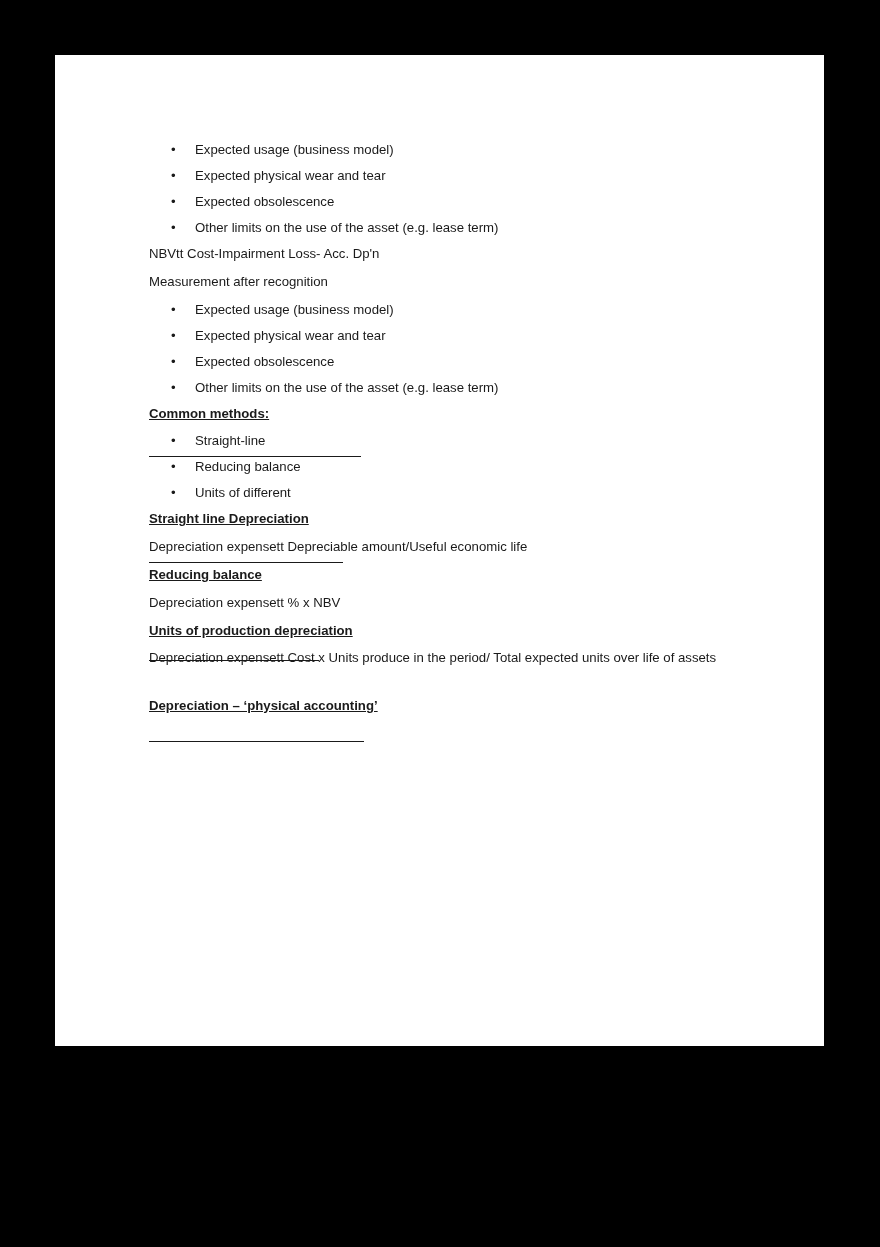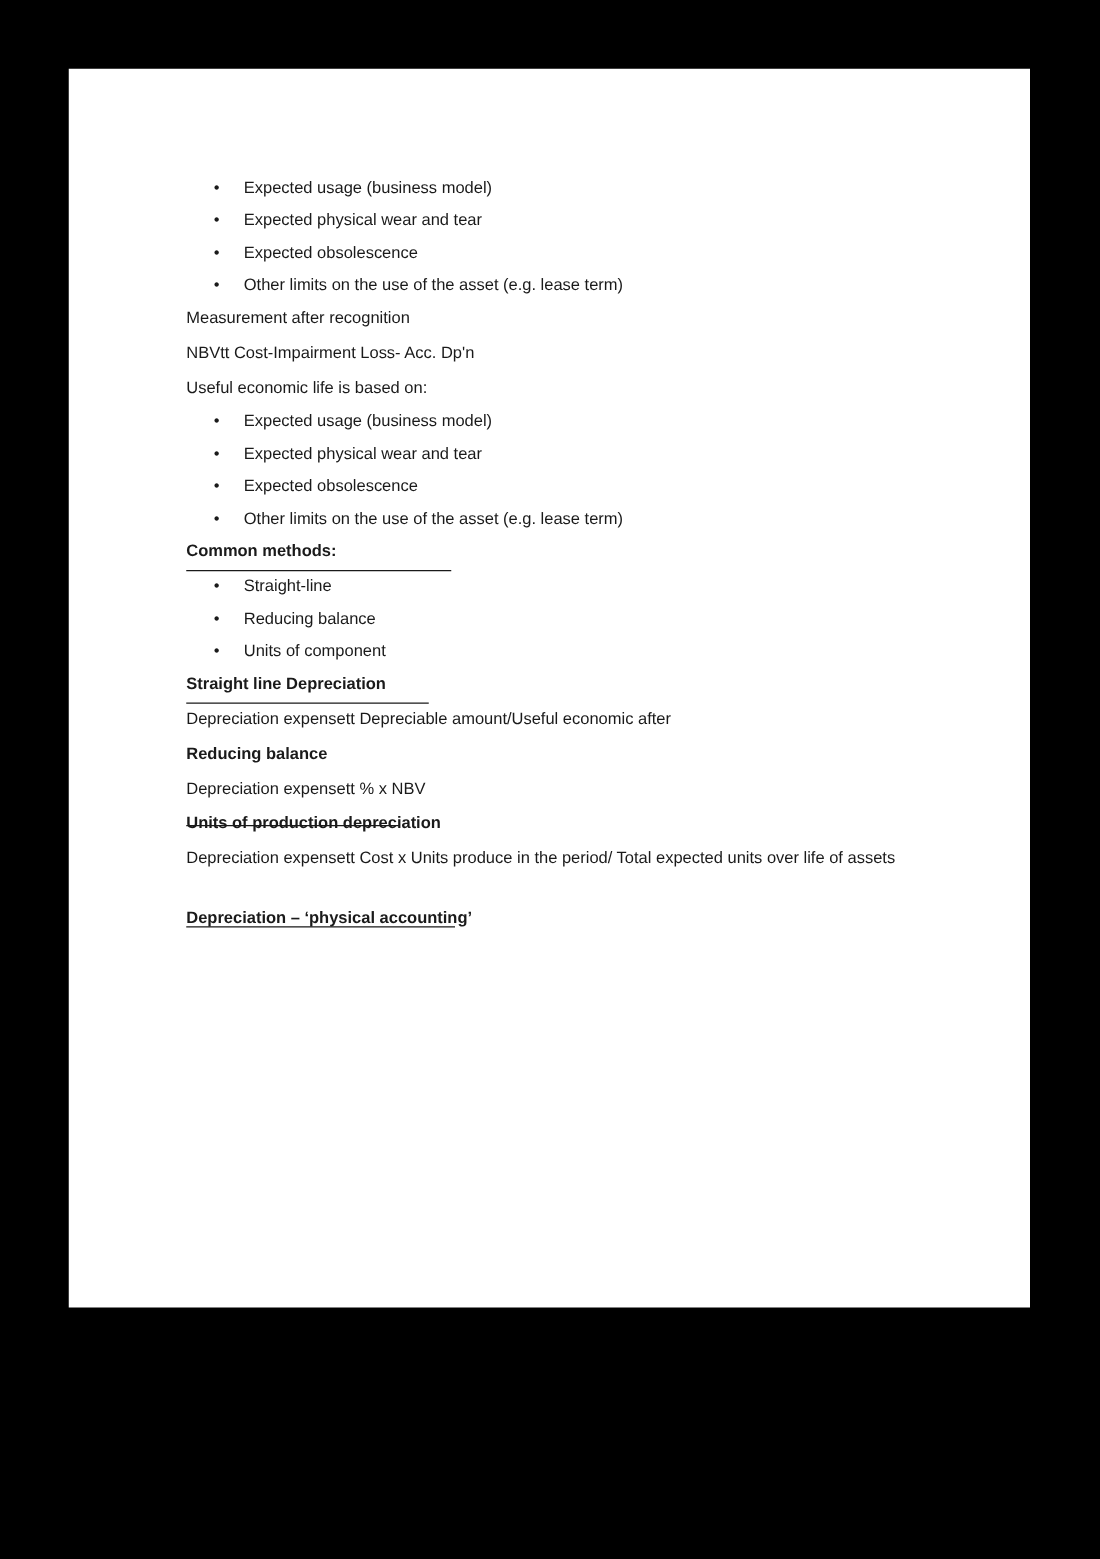--- a/index.html
+++ b/index.html
@@ -51,20 +51,21 @@
   }
   .bullet-line .dot {
     position: absolute;
     left: 22px;
     top: 0;
     font-size: 13.2px;
     color: #1a1a1a;
   }
   .bold {
     font-weight: bold;
+    text-decoration: underline;
   }
   .ul-full {
   }
   .spacer {
     height: 20px;
   }
   
   .stroke {
     position: absolute;
     height: 1px;
@@ -87,23 +88,22 @@
       </div>
 
       <div class="bullet-line">
         <span class="dot">•</span><span>Expected obsolescence</span>
       </div>
 
       <div class="bullet-line">
         <span class="dot">•</span><span>Other limits on the use of the asset (e.g. lease term)</span>
       </div>
 
+      <p class="line">NBVtt Cost-Impairment Loss- Acc. Dp'n</p>
       <p class="line">Measurement after recognition</p>
-      <p class="line">NBVtt Cost-Impairment Loss- Acc. Dp'n</p>
-      <p class="line">Useful economic life is based on:</p>
 
       <div class="bullet-line">
         <span class="dot">•</span><span>Expected usage (business model)</span>
       </div>
 
       <div class="bullet-line">
         <span class="dot">•</span><span>Expected physical wear and tear</span>
       </div>
 
       <div class="bullet-line">
@@ -118,25 +118,25 @@
 
       <div class="bullet-line">
         <span class="dot">•</span><span>Straight-line</span>
       </div>
 
       <div class="bullet-line">
         <span class="dot">•</span><span>Reducing balance</span>
       </div>
 
       <div class="bullet-line">
-        <span class="dot">•</span><span>Units of component</span>
+        <span class="dot">•</span><span>Units of different</span>
       </div>
 
       <p class="line bold ul-full">Straight line Depreciation</p>
-      <p class="line">Depreciation expensett Depreciable amount/Useful economic after</p>
+      <p class="line">Depreciation expensett Depreciable amount/Useful economic life</p>
       <p class="line bold ul-full">Reducing balance</p>
       <p class="line">Depreciation expensett % x NBV</p>
       <p class="line bold">Units of production depreciation</p>
       <p class="line">Depreciation expensett Cost x Units produce in the period/ Total expected units over life of assets</p>
 
       <div class="spacer"></div>
 
       <p class="line bold">Depreciation – ‘physical accounting’</p>
 
     </div>

